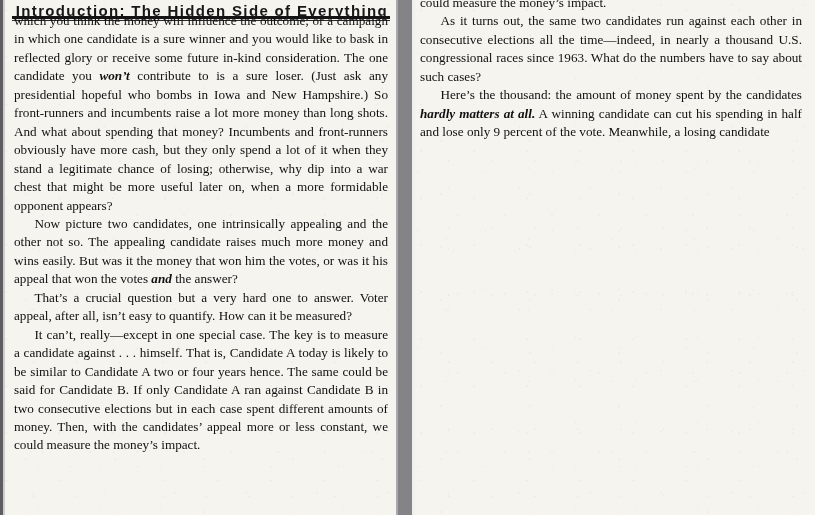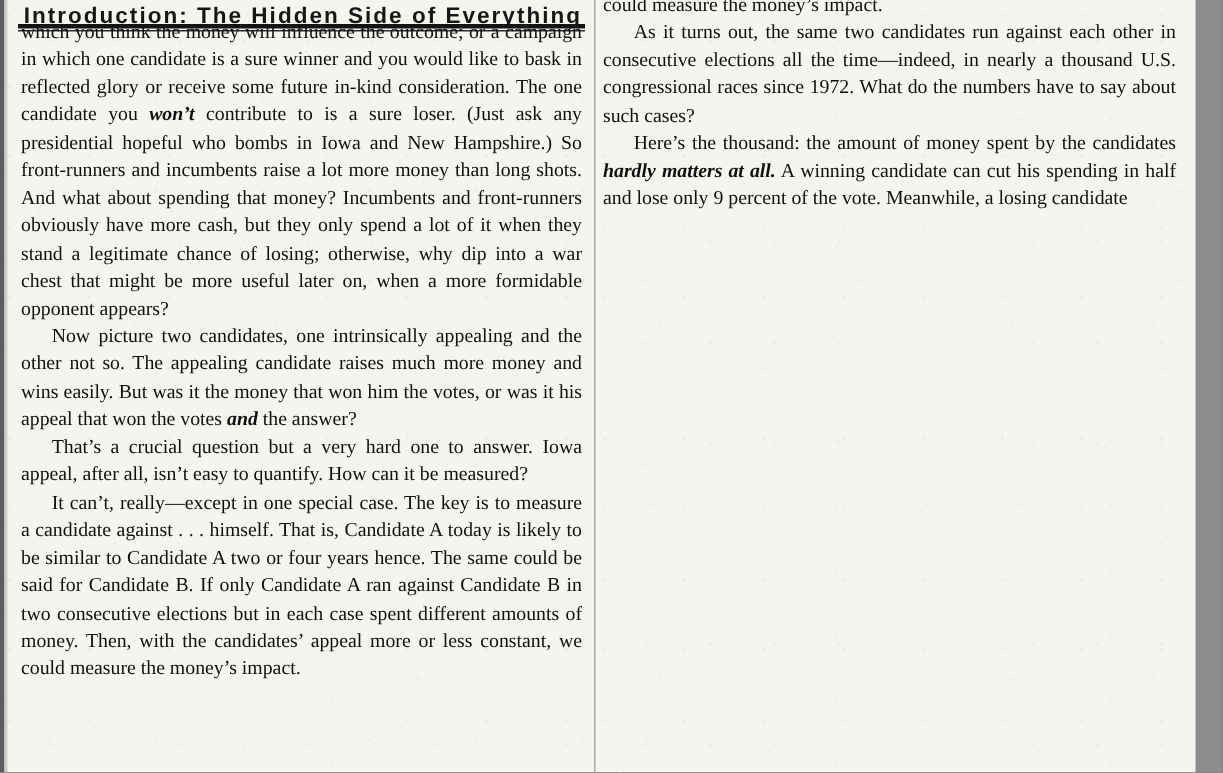--- a/index.html
+++ b/index.html
@@ -38,21 +38,21 @@
   
   .page {
     position: absolute;
     top: 0;
     bottom: 0;
     background: #f6f4ef;
     overflow: hidden;
   }
 
   .page-left  { left: 0;     width: 398px; }
-  .page-right { left: 397px; width: 400px; }
+  .page-right { left: 415px; width: 400px; }
 
   
   .page-left::before {
     content: "";
     position: absolute;
     left: 0; top: 0; bottom: 0;
     width: 3px;
     background: #5d5d5f;
   }
   .page-left::after {
@@ -185,21 +185,21 @@
 
     <div class="runhead">
       <span class="runhead-text">Introduction: The Hidden Side of Everything</span>
     </div>
     <div class="rule-thick"></div>
     <div class="rule-thin"></div>
 
     <div class="col col-left" id="left-body">
         <p><span>which you think the money will influence the outcome; or a campaign in which one candidate is a sure winner and you would like to bask in reflected glory or receive some future in-kind consideration. The one candidate you </span><i>won’t</i><span> contribute to is a sure loser. (Just ask any presidential hopeful who bombs in Iowa and New Hampshire.) So front-runners and incumbents raise a lot more money than long shots. And what about spending that money? Incumbents and front-runners obviously have more cash, but they only spend a lot of it when they stand a legitimate chance of losing; otherwise, why dip into a war chest that might be more useful later on, when a more formidable opponent appears?</span></p>
         <p class="indent"><span>Now picture two candidates, one intrinsically appealing and the other not so. The appealing candidate raises much more money and wins easily. But was it the money that won him the votes, or was it his appeal that won the votes </span><i>and</i><span> the answer?</span></p>
-        <p class="indent"><span>That’s a crucial question but a very hard one to answer. Iowa appeal, after all, isn’t easy to quantify. How can it be measured?</span></p>
+        <p class="indent"><span>That’s a crucial question but a very hard one to answer. Voter appeal, after all, isn’t easy to quantify. How can it be measured?</span></p>
         <p class="indent"><span>It can’t, really—except in one special case. The key is to measure a candidate against . . . himself. That is, Candidate A today is likely to be similar to Candidate A two or four years hence. The same could be said for Candidate B. If only Candidate A ran against Candidate B in two consecutive elections but in each case spent different amounts of money. Then, with the candidates’ appeal more or less constant, we could measure the money’s impact.</span></p>
       </div>
 
     <div class="clip-bottom">
       <span>. . . .</span>
     </div>
   </div>
 
   <div class="gutter-edge-l"></div>
   <div class="gutter gutter-main"></div>
@@ -207,18 +207,18 @@
 
   <div class="page page-right">
     <div class="grain"></div>
 
     <div class="clip-top">
       <span>money, about the outcome of</span>
     </div>
 
     <div class="col col-right" id="right-body">
         <p><span>could measure the money’s impact.</span></p>
-        <p class="indent"><span>As it turns out, the same two candidates run against each other in consecutive elections all the time—indeed, in nearly a thousand U.S. congressional races since 1972. What do the numbers have to say about such cases?</span></p>
+        <p class="indent"><span>As it turns out, the same two candidates run against each other in consecutive elections all the time—indeed, in nearly a thousand U.S. congressional races since 1963. What do the numbers have to say about such cases?</span></p>
         <p class="indent"><span>Here’s the thousand: the amount of money spent by the candidates </span><i>hardly matters at all.</i><span> A winning candidate can cut his spending in half and lose only 9 percent of the vote. Meanwhile, a losing candidate</span></p>
       </div>
   </div>
 
 </div>
 
 </body></html>

